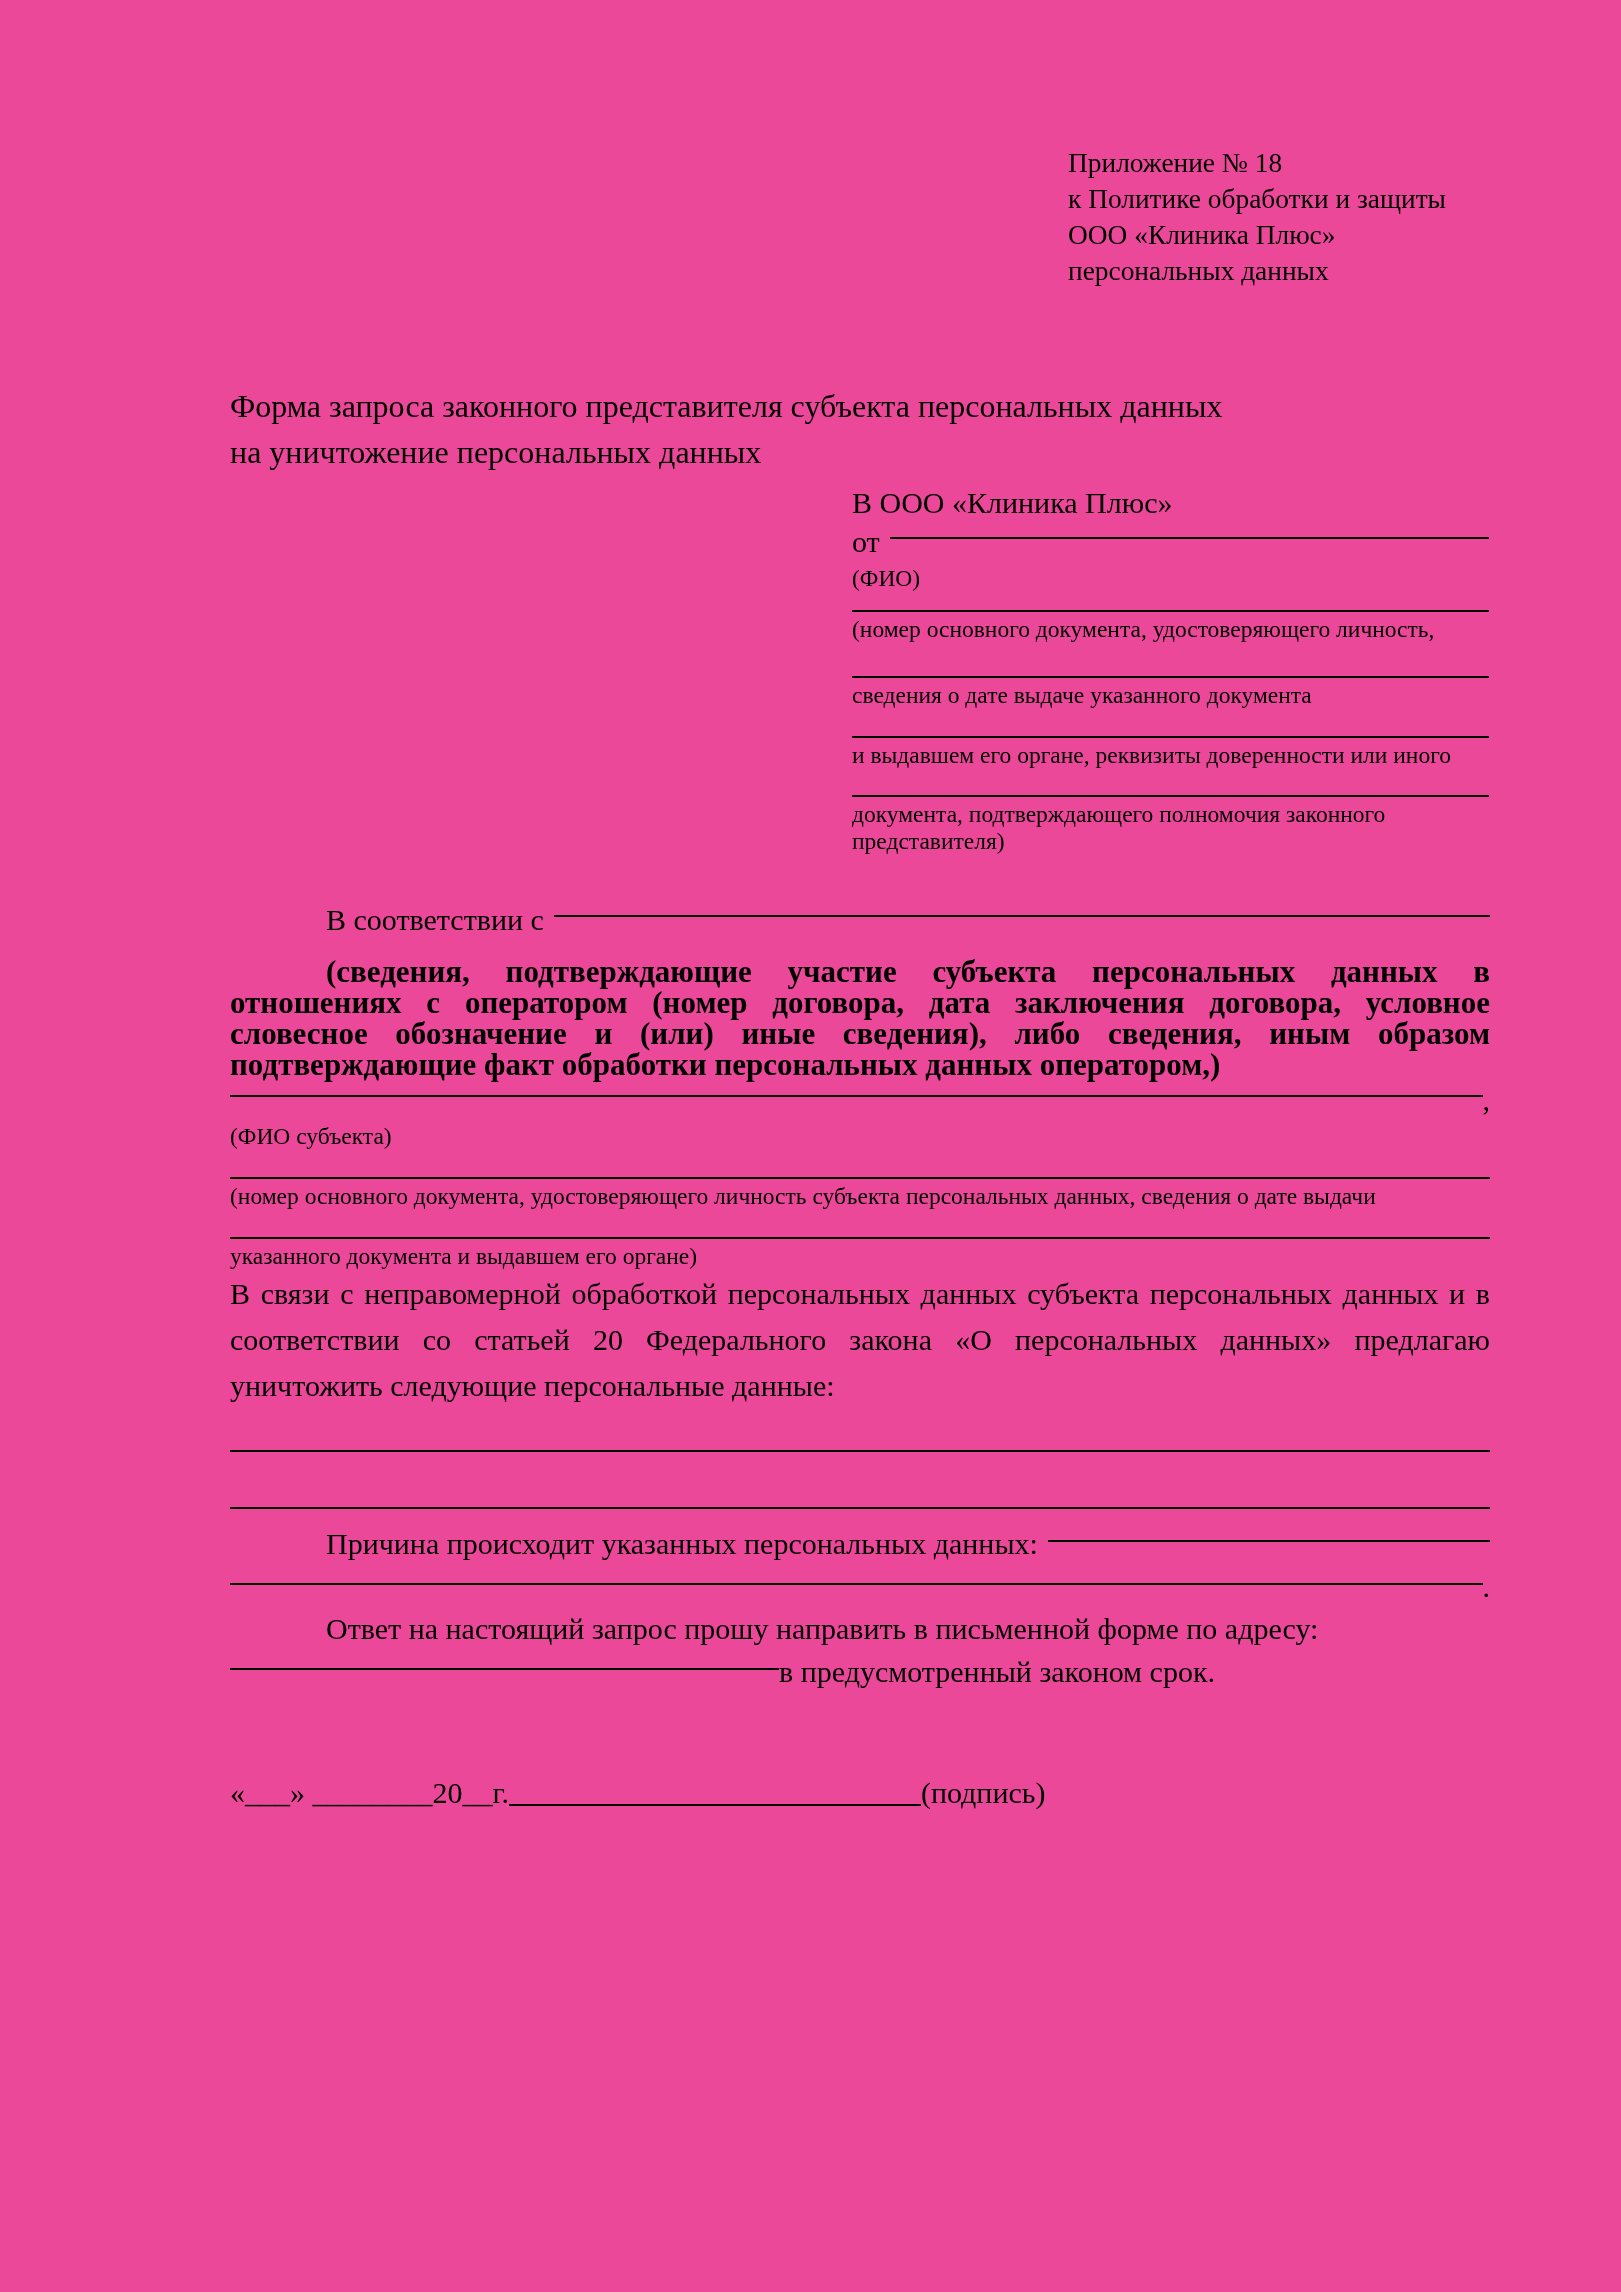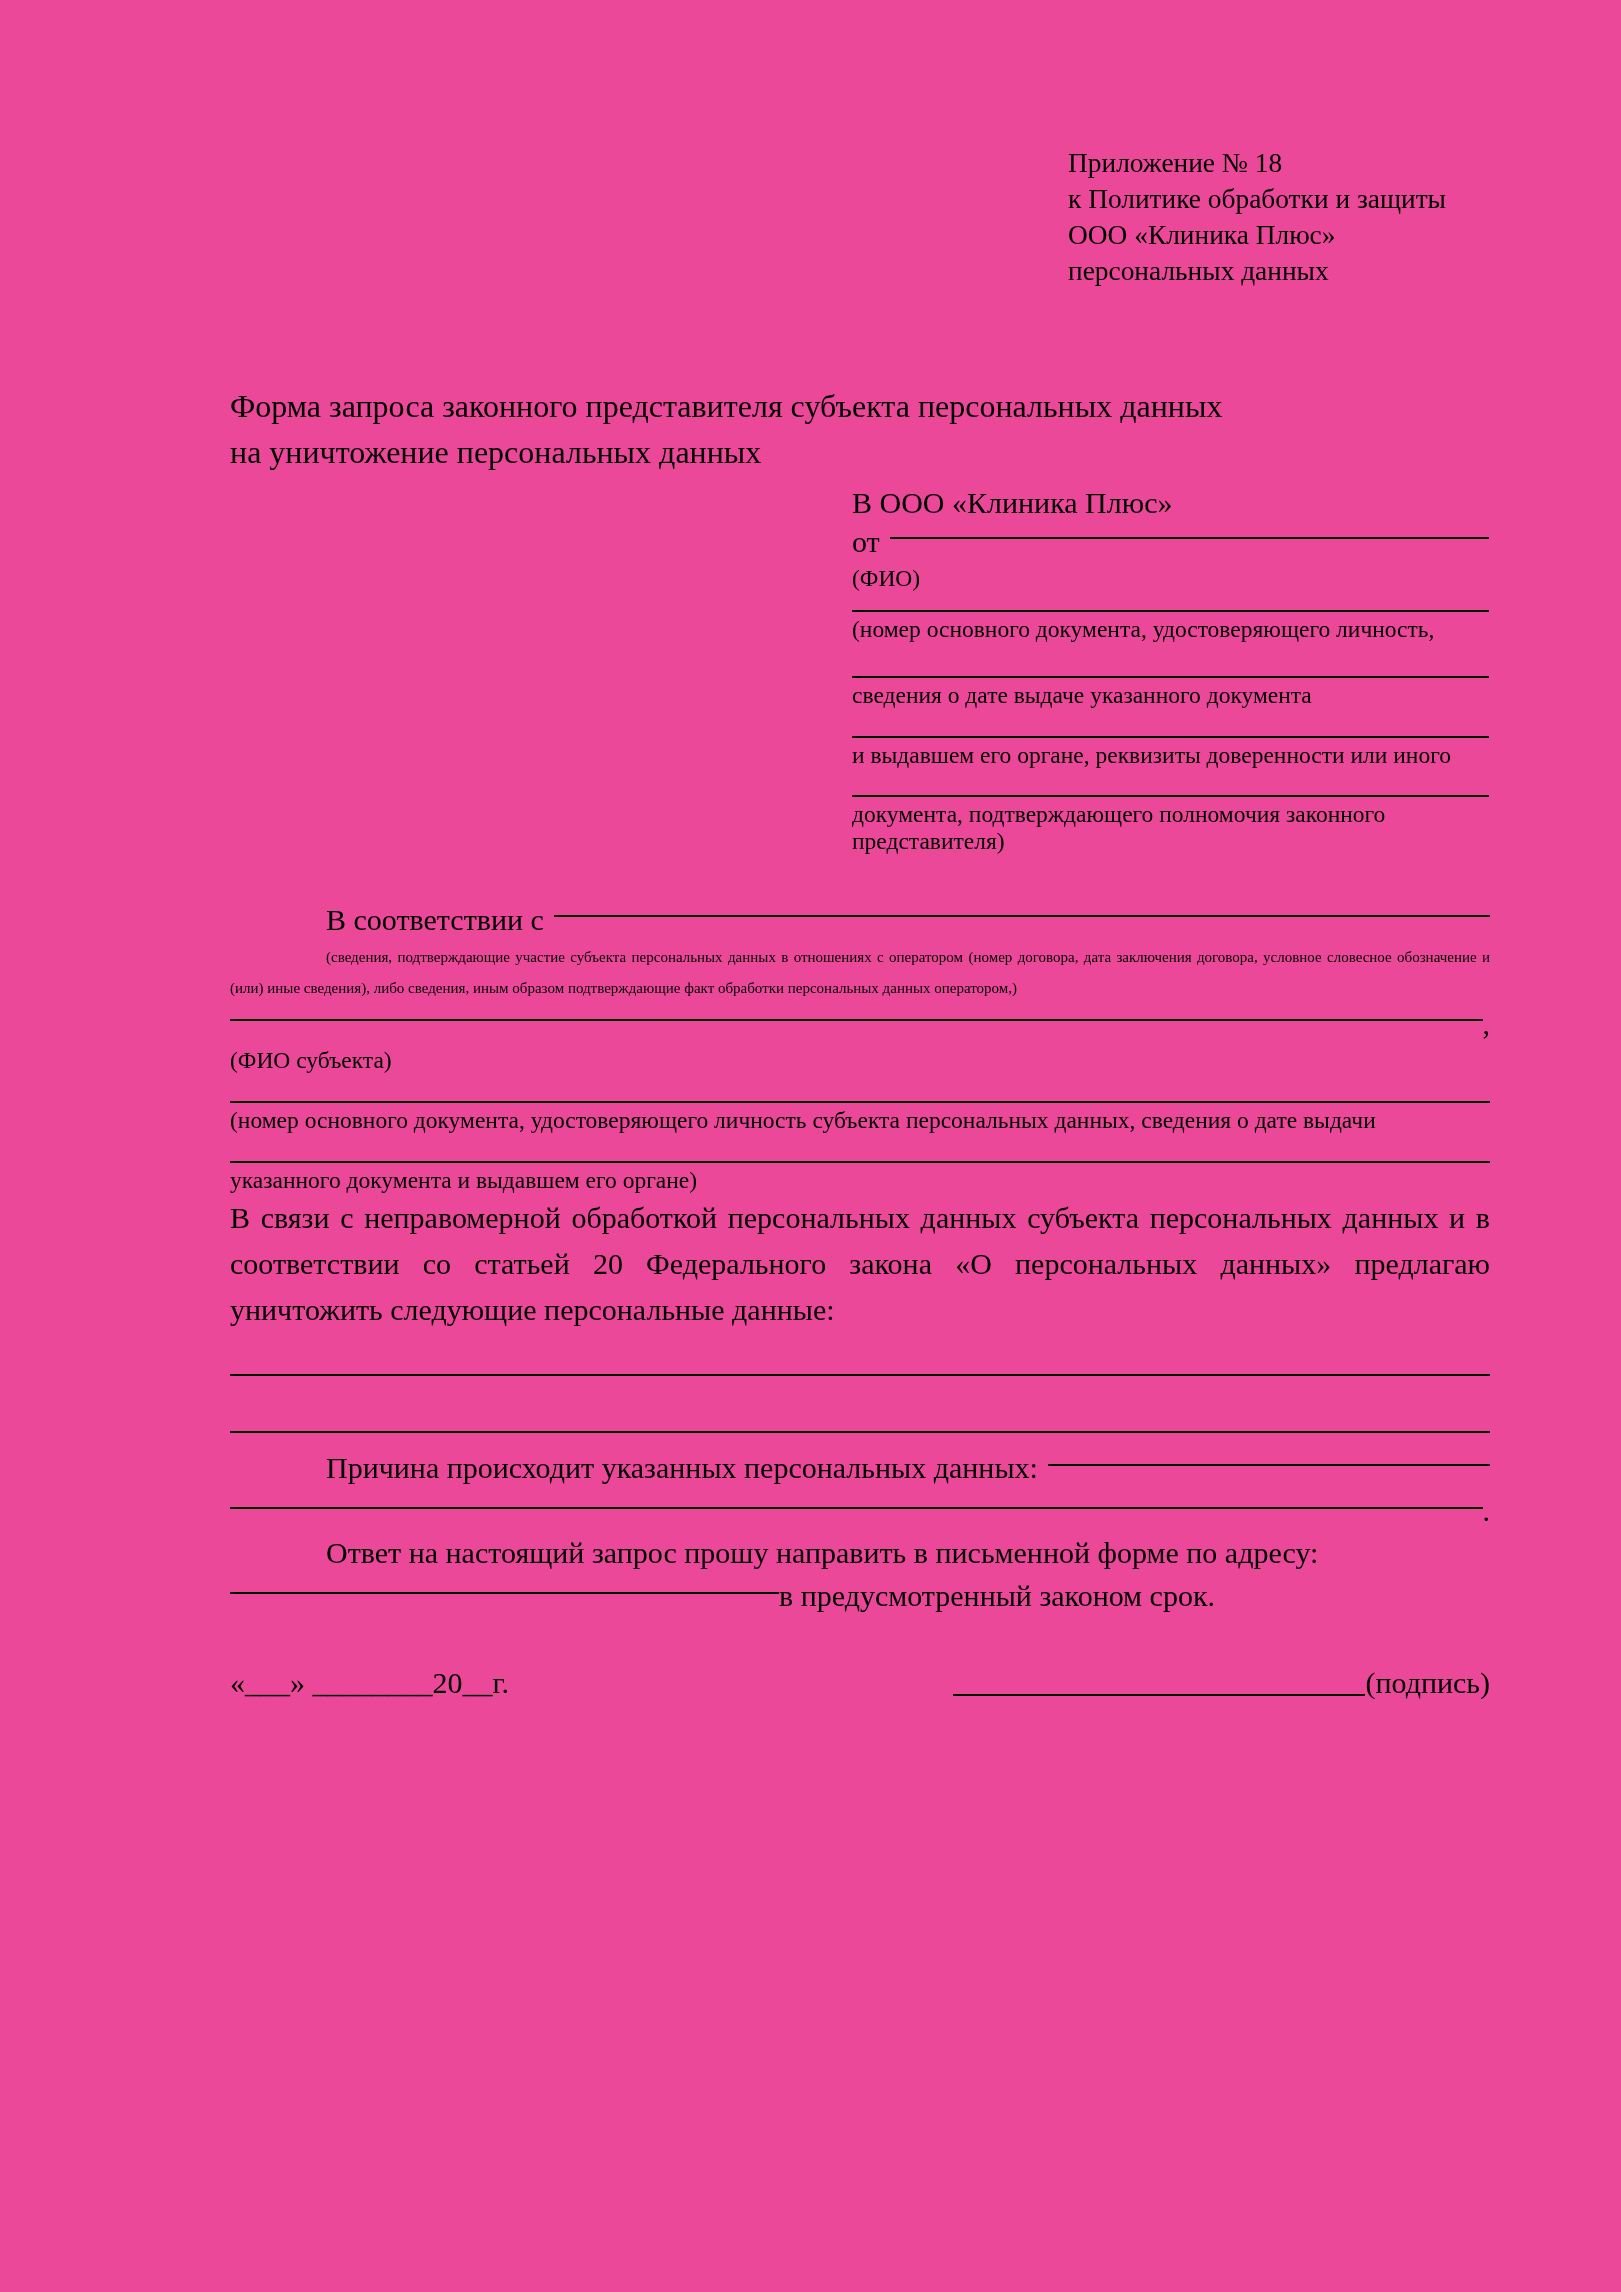--- a/index.html
+++ b/index.html
@@ -52,39 +52,40 @@
   .b4 { height: 27.4px; }
   .b-body { height: 29px; }
   .b-wide1 { height: 43px; }
   .b-wide2 { height: 57px; }
 
   .indent { padding-left: 96px; }
 
   .accordance-row { margin-top: 43px; line-height: 41px; }
 
   .fine {
-    font-size: 15px;
+    font-size: 31px;
     line-height: 31px;
     text-align: justify;
     text-indent: 96px;
-    margin-top: 2px;
+    margin-top: 16px;
+    font-weight: bold;
   }
 
   .para { line-height: 46px; text-align: justify; }
   .para-indent { text-indent: 96px; }
 
   .tail-char { line-height: 39px; }
 
   .reason-row { margin-top: 13.7px; line-height: 43px; }
   .dot-row { line-height: 43px; margin-top: 2px; }
 
   .footer-row {
-    margin-top: 48px;
+    margin-top: 82px;
     display: flex;
-    justify-content: space-between;
+    justify-content: flex-start;
     align-items: flex-end;
     line-height: 39px;
   }
   .sig-group { display: flex; align-items: flex-end; }
   .sig-line { width: 412px; border-bottom: 2.9px solid #000; margin-bottom: 5.9px; }
 </style>
 </head>
 <body>
 
 <div class="page">

